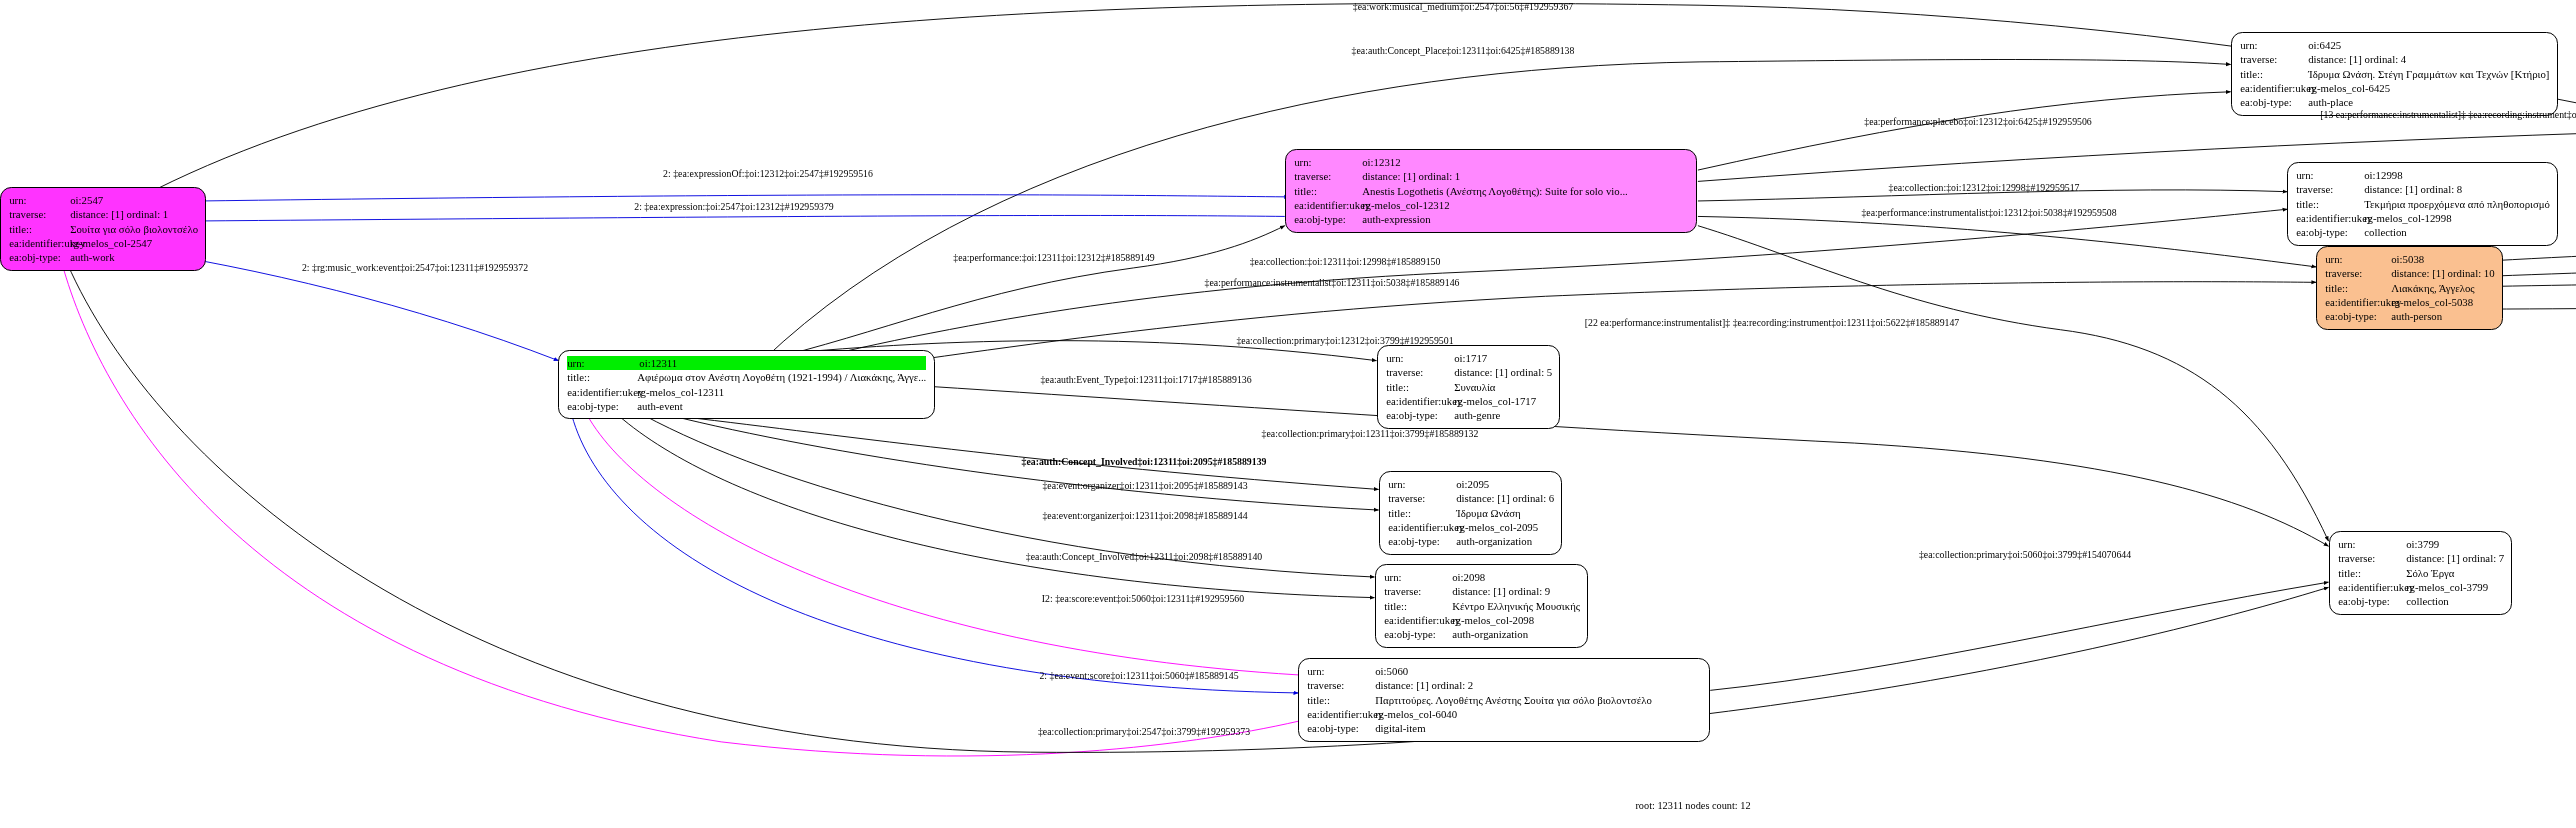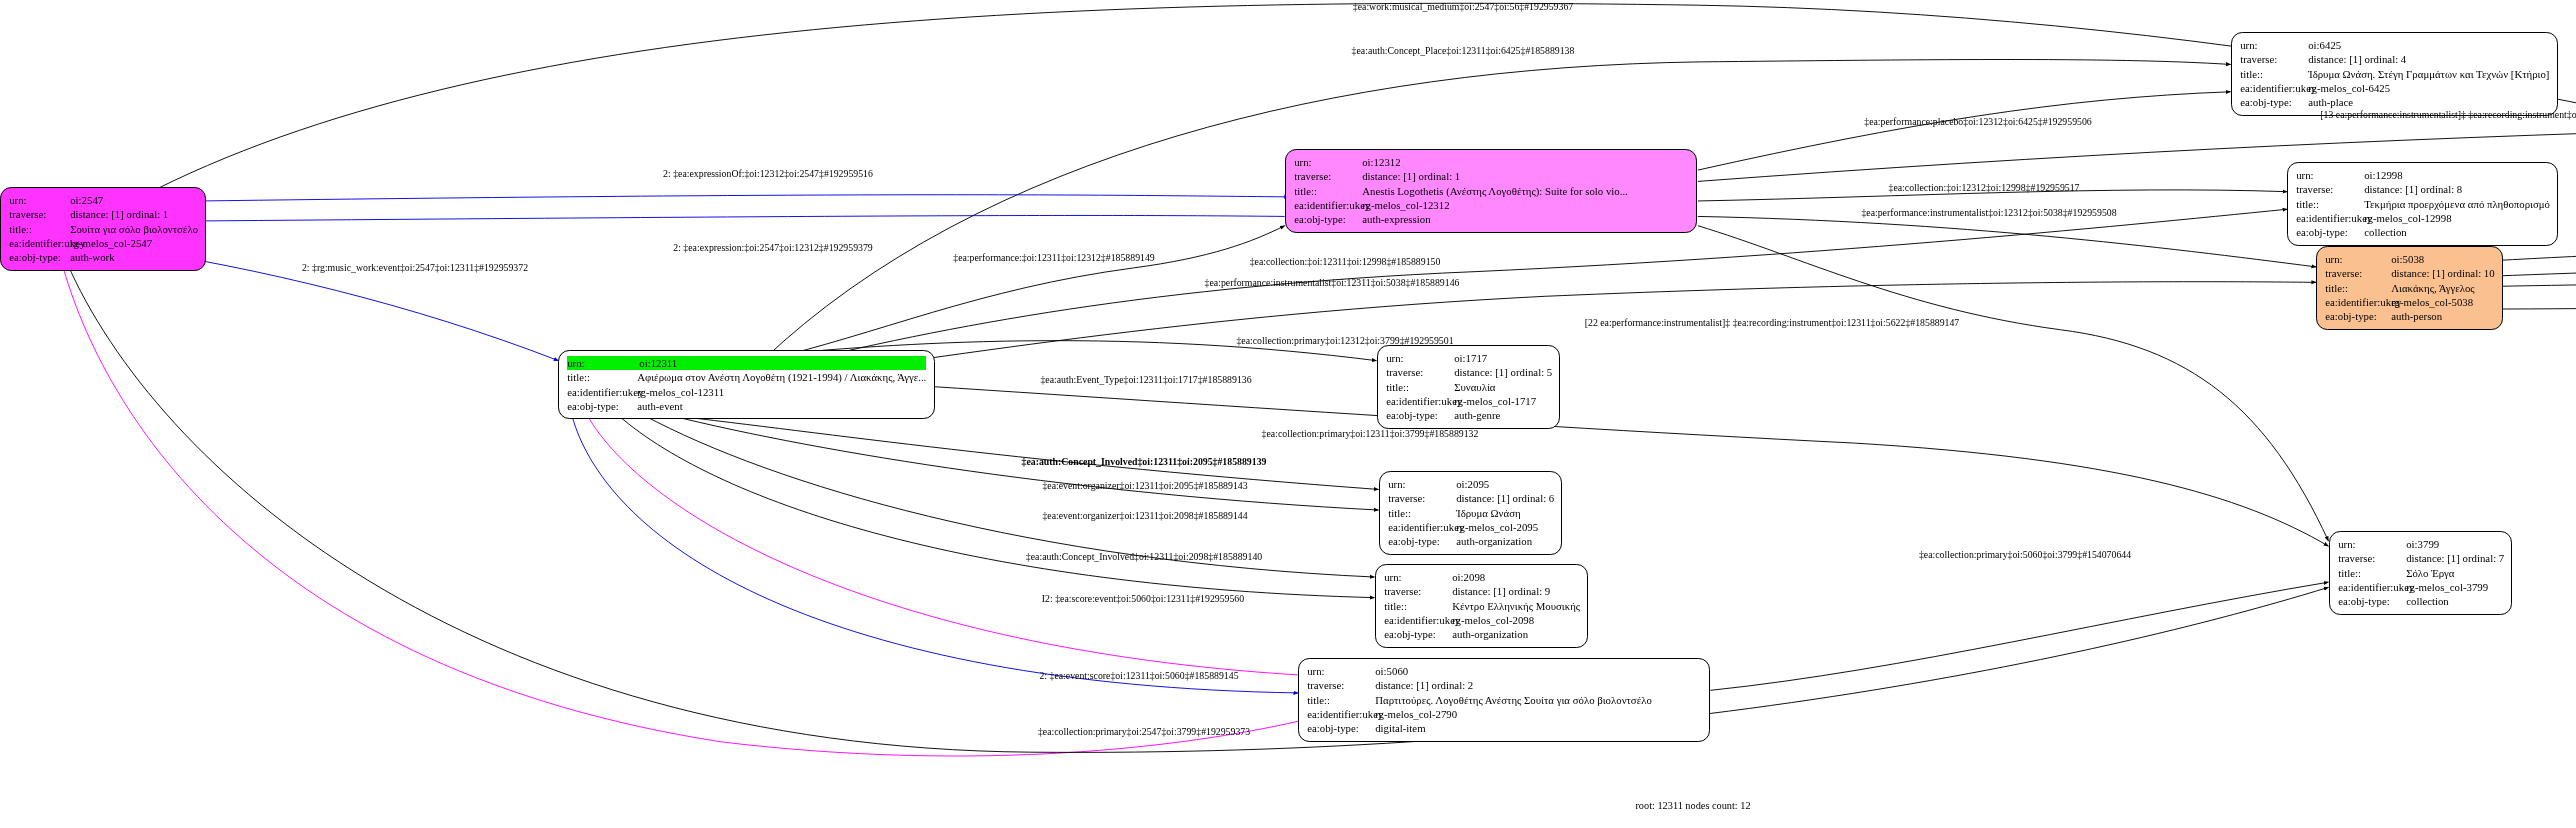--- a/index.html
+++ b/index.html
@@ -306,35 +306,35 @@
         <div class="row">
           <span class="k" style="width: 68px;">traverse:</span>
           <span class="v">distance: [1]    ordinal: 2</span>
         </div>
         <div class="row">
           <span class="k" style="width: 68px;">title::</span>
           <span class="v">Παρτιτούρες. Λογοθέτης Ανέστης Σουίτα για σόλο βιολοντσέλο</span>
         </div>
         <div class="row">
           <span class="k" style="width: 68px;">ea:identifier:ukey</span>
-          <span class="v">rg-melos_col-2790</span>
+          <span class="v">rg-melos_col-6040</span>
         </div>
         <div class="row">
           <span class="k" style="width: 68px;">ea:obj-type:</span>
           <span class="v">digital-item</span>
         </div>
       </div>
     </div>
   <div id="label-layer">
       <div class="elabel" style="left: 1463px; top: 6.2px; color: rgb(0, 0, 0);">‡ea:work:musical_medium‡oi:2547‡oi:56‡#192959367</div>
       <div class="elabel" style="left: 1463px; top: 50px; color: rgb(0, 0, 0);">‡ea:auth:Concept_Place‡oi:12311‡oi:6425‡#185889138</div>
       <div class="elabel" style="left: 1978px; top: 89px; color: rgb(0, 0, 0); margin-top: 32px;">‡ea:performance:placebo‡oi:12312‡oi:6425‡#192959506</div>
       <div class="elabel" style="left: 2509px; top: 114px; color: rgb(0, 0, 0);">[13 ea:performance:instrumentalist]‡ ‡ea:recording:instrument‡oi:12312‡oi:5681 3#192959509</div>
       <div class="elabel" style="left: 768px; top: 173px; color: rgb(0, 0, 0);">2: ‡ea:expressionOf:‡oi:12312‡oi:2547‡#192959516</div>
-      <div class="elabel" style="left: 773px; top: 206px; color: rgb(0, 0, 0); margin-top: 41px;">2: ‡ea:expression:‡oi:2547‡oi:12312‡#192959379</div>
+      <div class="elabel" style="left: 734px; top: 206px; color: rgb(0, 0, 0);">2: ‡ea:expression:‡oi:2547‡oi:12312‡#192959379</div>
       <div class="elabel" style="left: 1984px; top: 187px; color: rgb(0, 0, 0);">‡ea:collection:‡oi:12312‡oi:12998‡#192959517</div>
       <div class="elabel" style="left: 1989px; top: 212px; color: rgb(0, 0, 0);">‡ea:performance:instrumentalist‡oi:12312‡oi:5038‡#192959508</div>
       <div class="elabel" style="left: 1036px; top: 257px; color: rgb(0, 0, 0); margin-left: 18px;">‡ea:performance:‡oi:12311‡oi:12312‡#185889149</div>
       <div class="elabel" style="left: 1345px; top: 261px; color: rgb(0, 0, 0);">‡ea:collection:‡oi:12311‡oi:12998‡#185889150</div>
       <div class="elabel" style="left: 1332px; top: 282px; color: rgb(0, 0, 0);">‡ea:performance:instrumentalist‡oi:12311‡oi:5038‡#185889146</div>
       <div class="elabel" style="left: 415px; top: 267px; color: rgb(0, 0, 0);">2: ‡rg:music_work:event‡oi:2547‡oi:12311‡#192959372</div>
       <div class="elabel" style="left: 1772px; top: 322px; color: rgb(0, 0, 0);">[22 ea:performance:instrumentalist]‡ ‡ea:recording:instrument‡oi:12311‡oi:5622‡#185889147</div>
       <div class="elabel" style="left: 1345px; top: 340px; color: rgb(0, 0, 0);">‡ea:collection:primary‡oi:12312‡oi:3799‡#192959501</div>
       <div class="elabel" style="left: 1146px; top: 379px; color: rgb(0, 0, 0);">‡ea:auth:Event_Type‡oi:12311‡oi:1717‡#185889136</div>
       <div class="elabel" style="left: 1370px; top: 433px; color: rgb(0, 0, 0);">‡ea:collection:primary‡oi:12311‡oi:3799‡#185889132</div>

